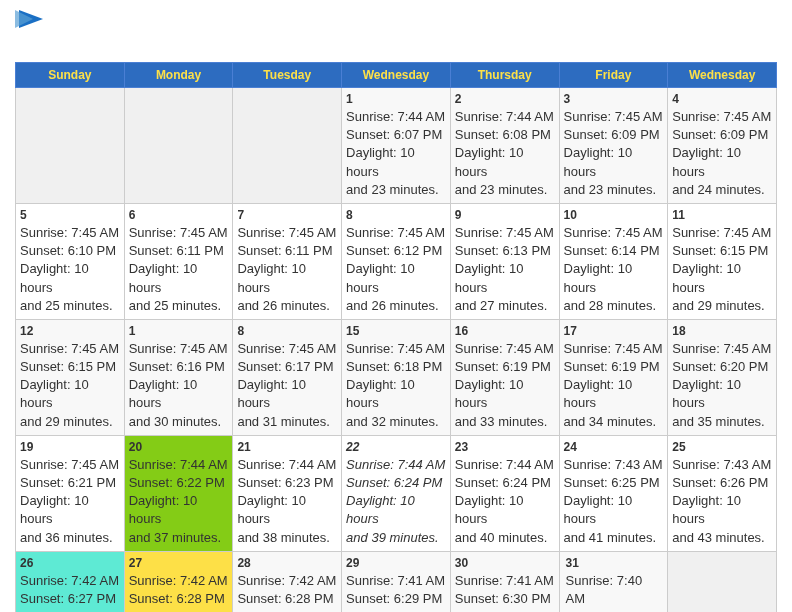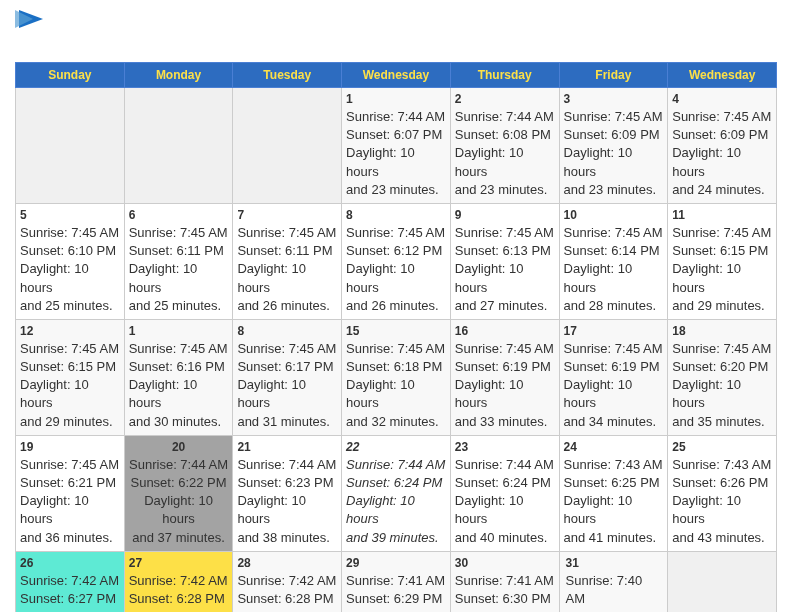--- a/index.html
+++ b/index.html
@@ -258,21 +258,21 @@
           </td>
         </tr>
         <tr>
           <td style="background: rgb(255, 255, 255);">
             <span class="day-num">19</span>
             <div class="cell-info" style="white-space: pre-line;">Sunrise: 7:45 AM
 Sunset: 6:21 PM
 Daylight: 10 hours
 and 36 minutes.</div>
           </td>
-          <td style="background: #a3a3a3; text-align: center;">
+          <td style="background: #84cc16;">
             <span class="day-num">20</span>
             <div class="cell-info" style="white-space: pre-line;">Sunrise: 7:44 AM
 Sunset: 6:22 PM
 Daylight: 10 hours
 and 37 minutes.</div>
           </td>
           <td style="background: rgb(255, 255, 255);">
             <span class="day-num">21</span>
             <div class="cell-info" style="white-space: pre-line;">Sunrise: 7:44 AM
 Sunset: 6:23 PM

